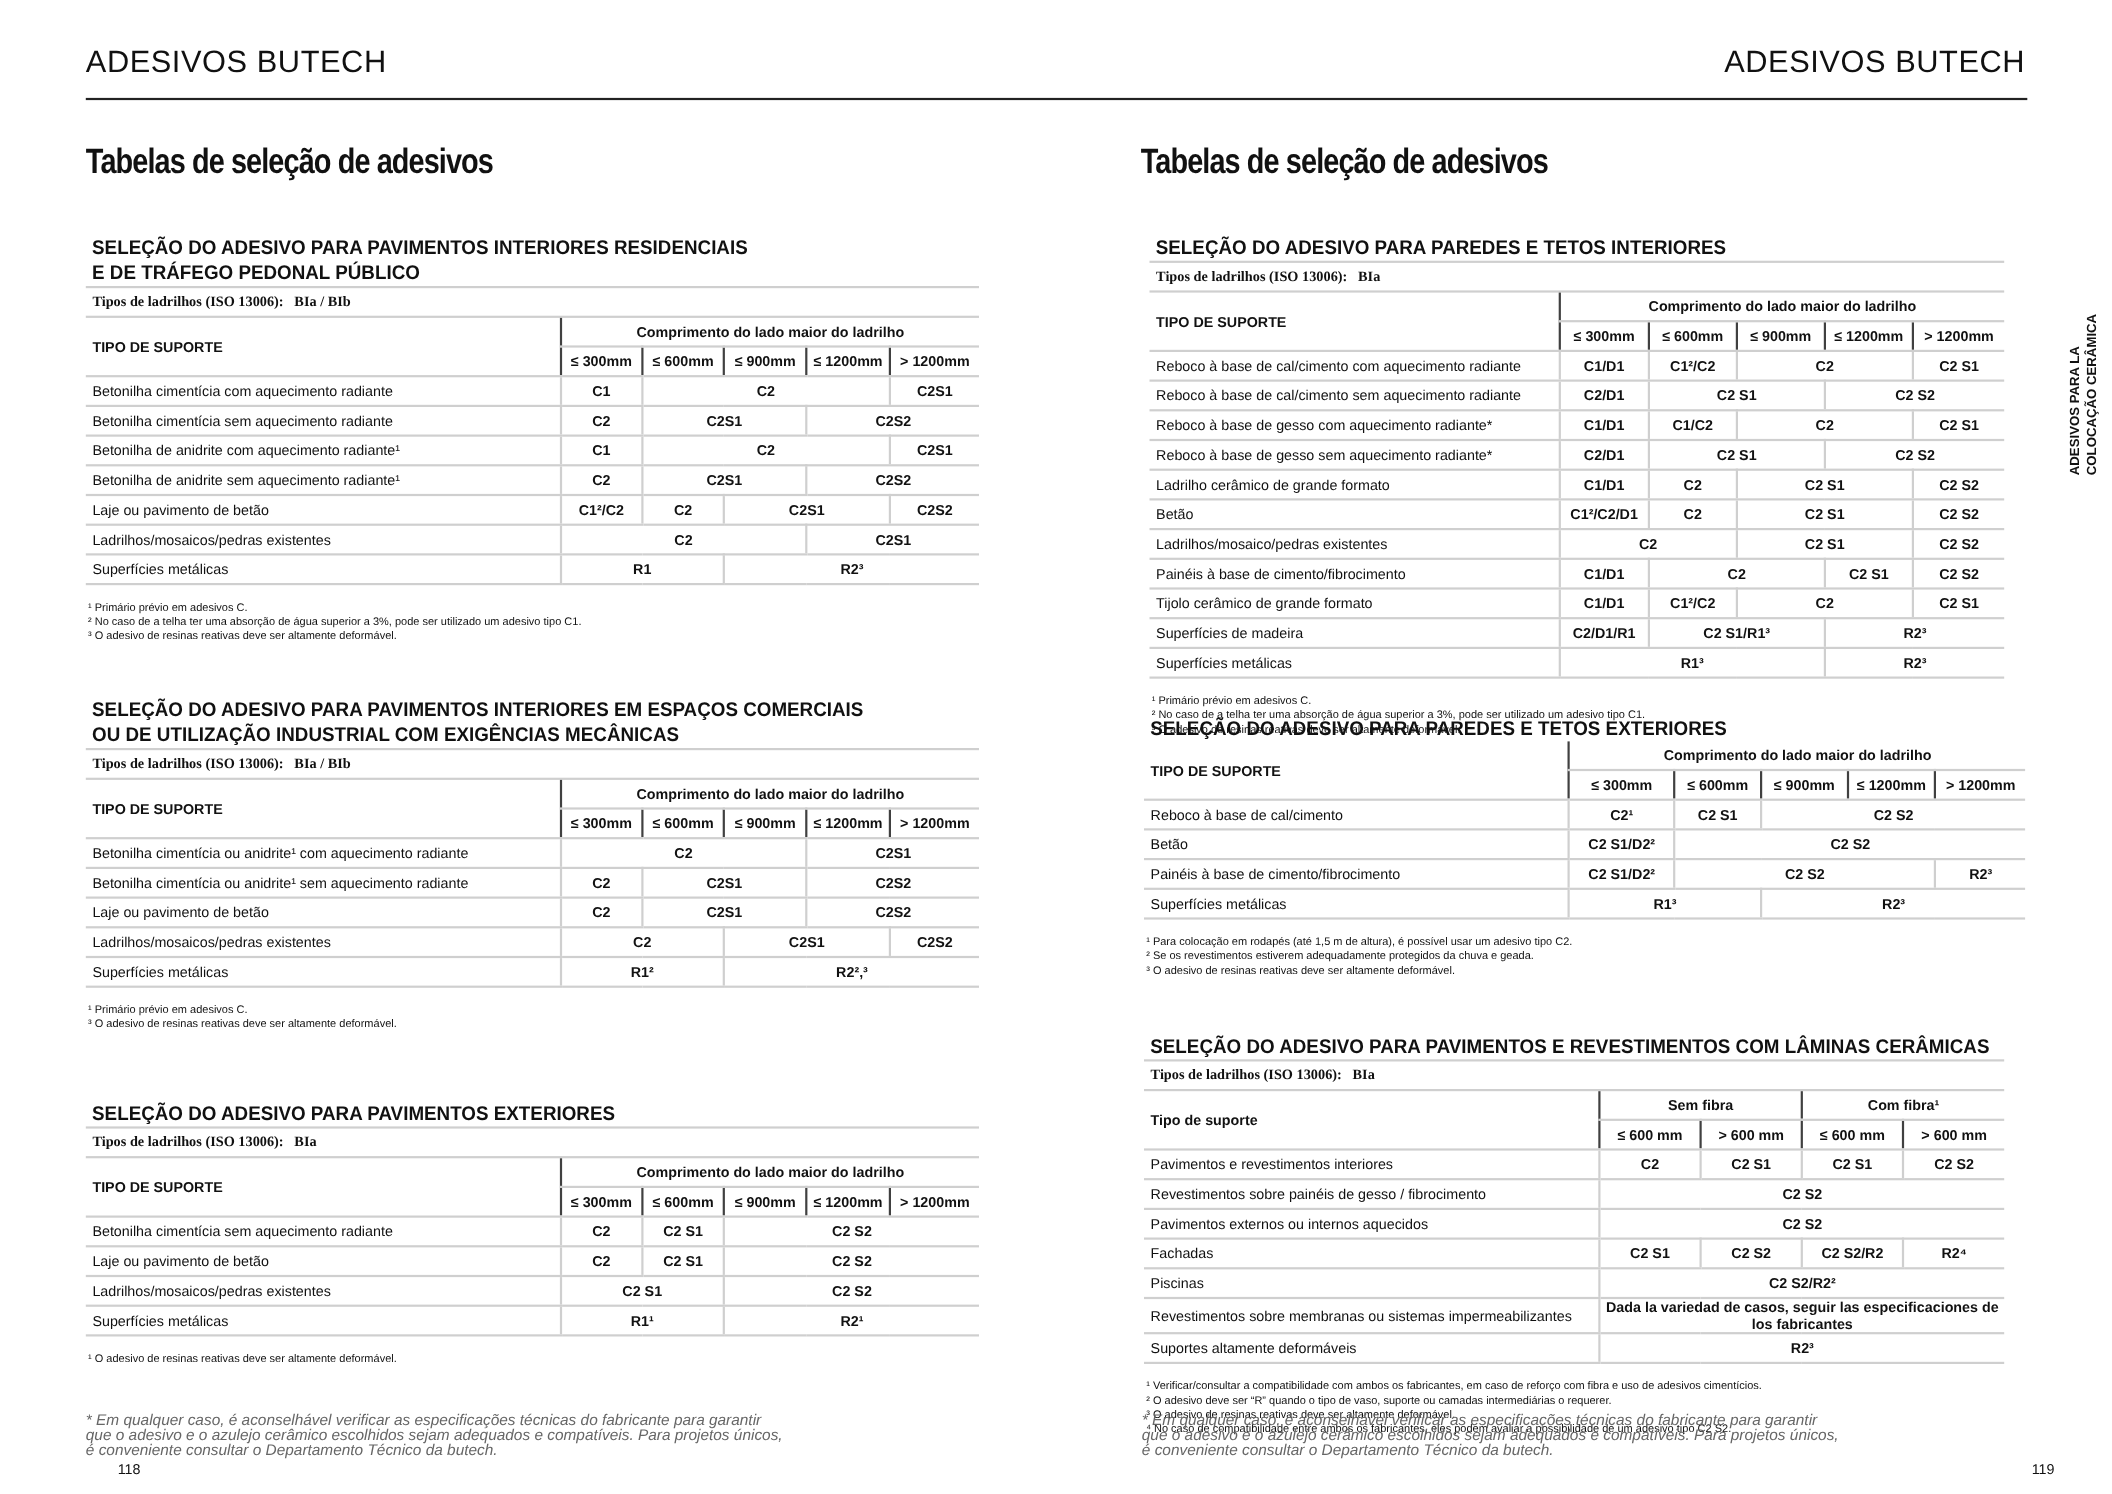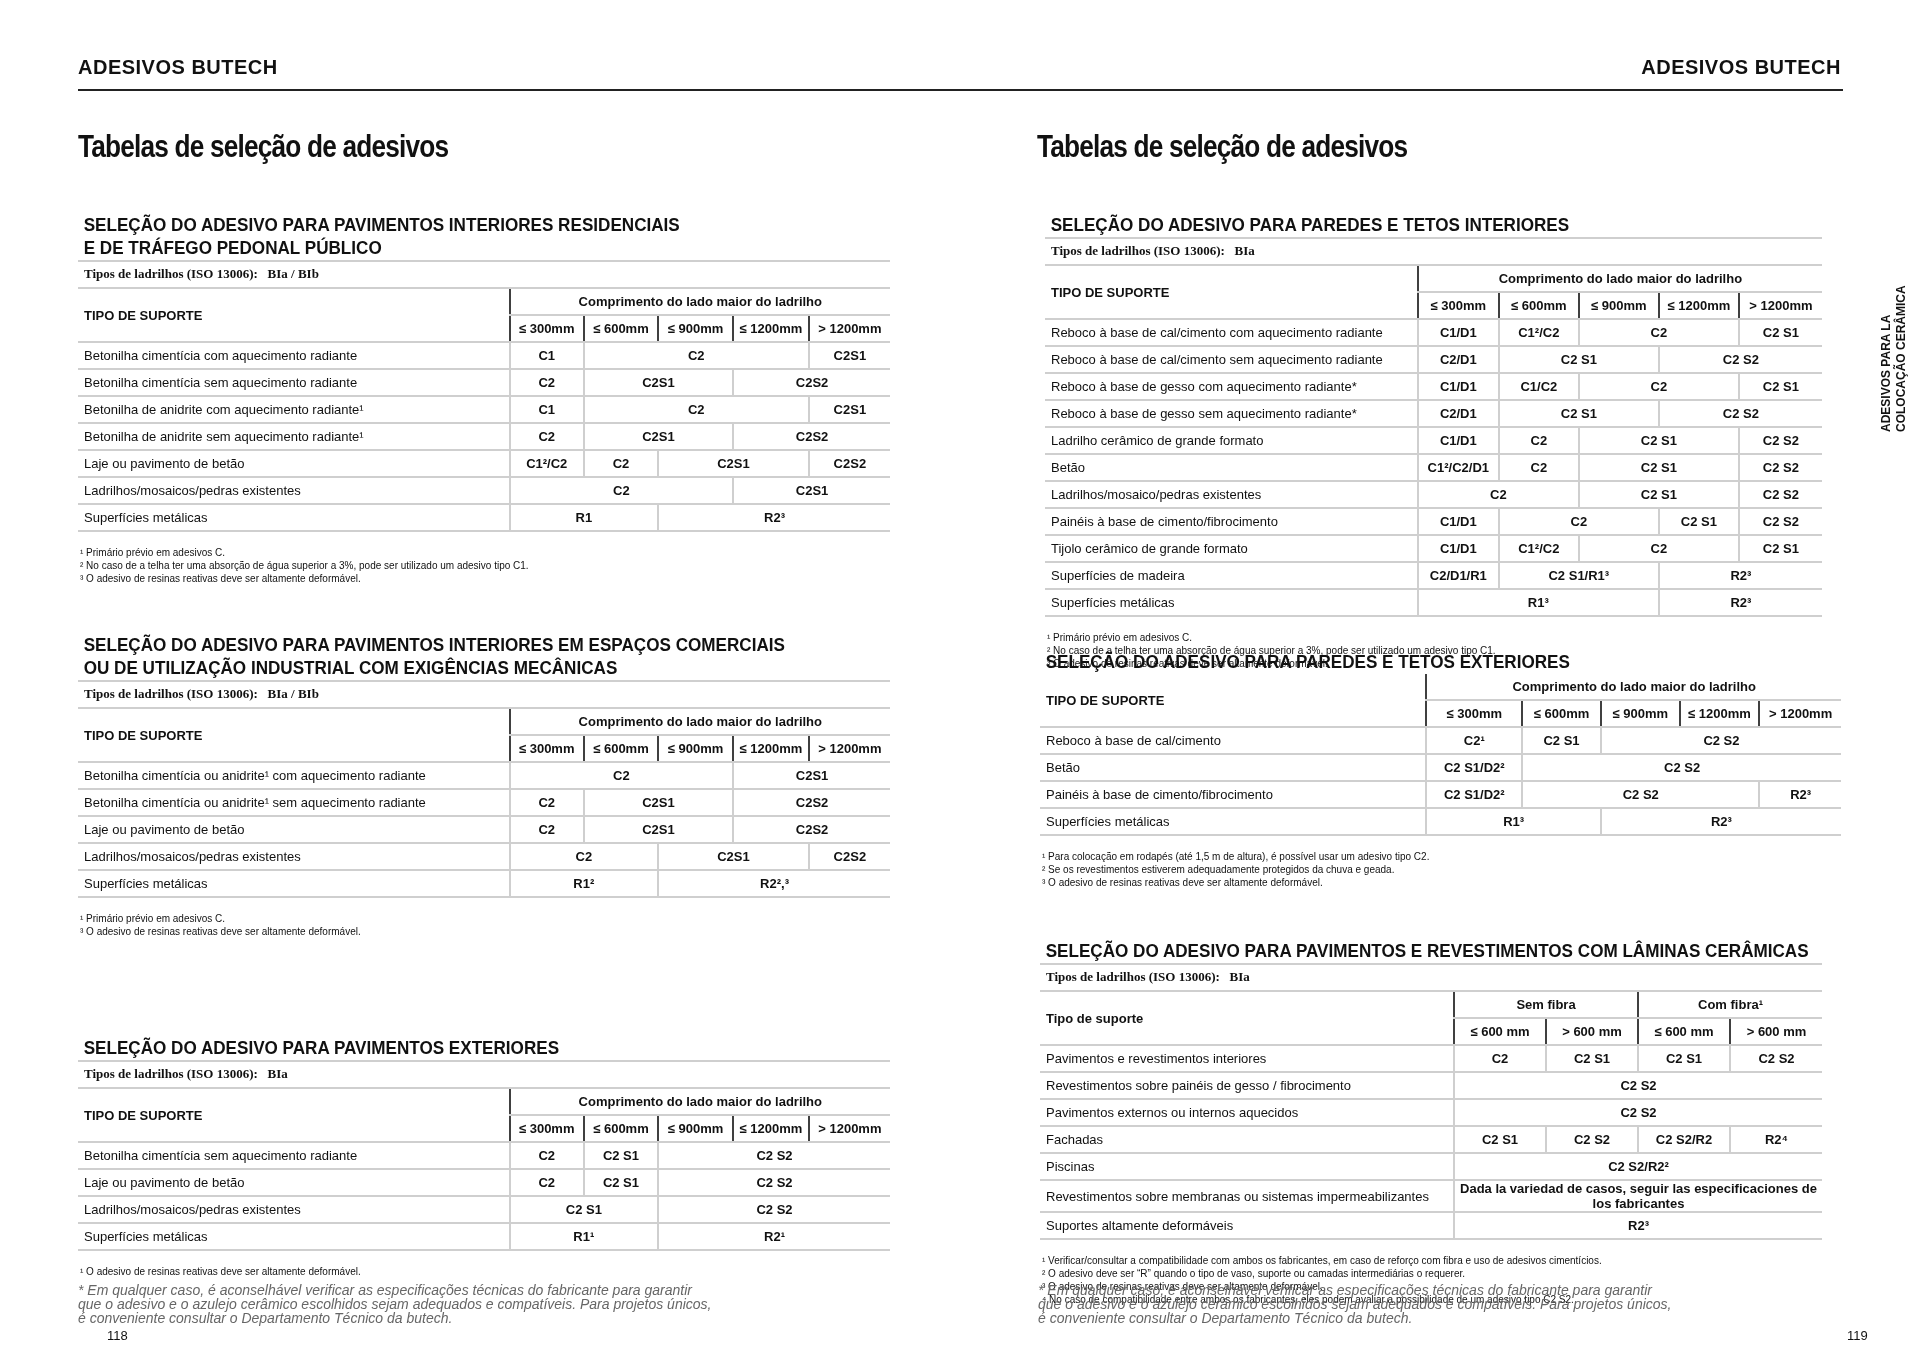--- a/index.html
+++ b/index.html
@@ -1,17 +1,17 @@
 <!DOCTYPE html>
 <html><head>
 <meta charset="utf-8">
 <style>
   html,body{margin:0;padding:0;background:#fff;}
   body{width:1920px;height:1358px;position:relative;overflow:hidden;font-family:"Liberation Sans",sans-serif;color:#111;}
-  .brand{position:absolute;top:56px;font-weight:bold;font-size:20px;letter-spacing:0.5px;}
+  .brand{position:absolute;top:40px;font-weight:normal;font-size:28px;letter-spacing:0.5px;}
   .topline{position:absolute;top:89px;left:78px;width:1765px;height:2px;background:#222;}
   .ptitle{position:absolute;top:128px;font-weight:bold;font-size:32px;letter-spacing:-1px;transform:scaleX(0.82);transform-origin:left top;}
   .section{position:absolute;}
   .stitle{font-weight:bold;font-size:18px;line-height:23px;padding-left:6px;transform:scaleX(0.95);transform-origin:left top;white-space:nowrap;}
   .typesline{border-top:2px solid #cfcfcf;border-bottom:2px solid #cfcfcf;font-weight:bold;font-size:13px;padding:4px 6px;height:17px;font-family:Liberation Serif, serif;}
   table{border-collapse:collapse;width:100%;font-size:13px;}
   td,th{border-bottom:2px solid #cfcfcf;padding:0;height:25px;}
   th{font-weight:bold;}
   td.lbl,th.lbl{text-align:left;padding-left:6px;font-weight:normal;}
   th.lbl{font-weight:bold;}
@@ -165,21 +165,21 @@
           <td class="v" colspan="2">R1²</td>
           <td class="v" colspan="3">R2²,³</td>
         </tr>
       </tbody>
     </table>
     <div class="notes">
       <div>¹ Primário prévio em adesivos C.</div>
       <div>³ O adesivo de resinas reativas deve ser altamente deformável.</div>
     </div>
   </div>
-<div class="section" style="left:78px;top:1001px;width:812px;margin-top:36px;">
+<div class="section" style="left:78px;top:1001px;width:812px;">
     <div class="stitle">SELEÇÃO DO ADESIVO PARA PAVIMENTOS EXTERIORES</div>
     <div class="typesline"><span>Tipos de ladrilhos (ISO 13006):</span>&nbsp;&nbsp;&nbsp;<span>BIa</span></div>
     <table>
       <colgroup>
         <col style="width:492px">
         <col style="width:78px">
         <col style="width:78px">
         <col style="width:79px">
         <col style="width:78px">
         <col style="width:85px">

